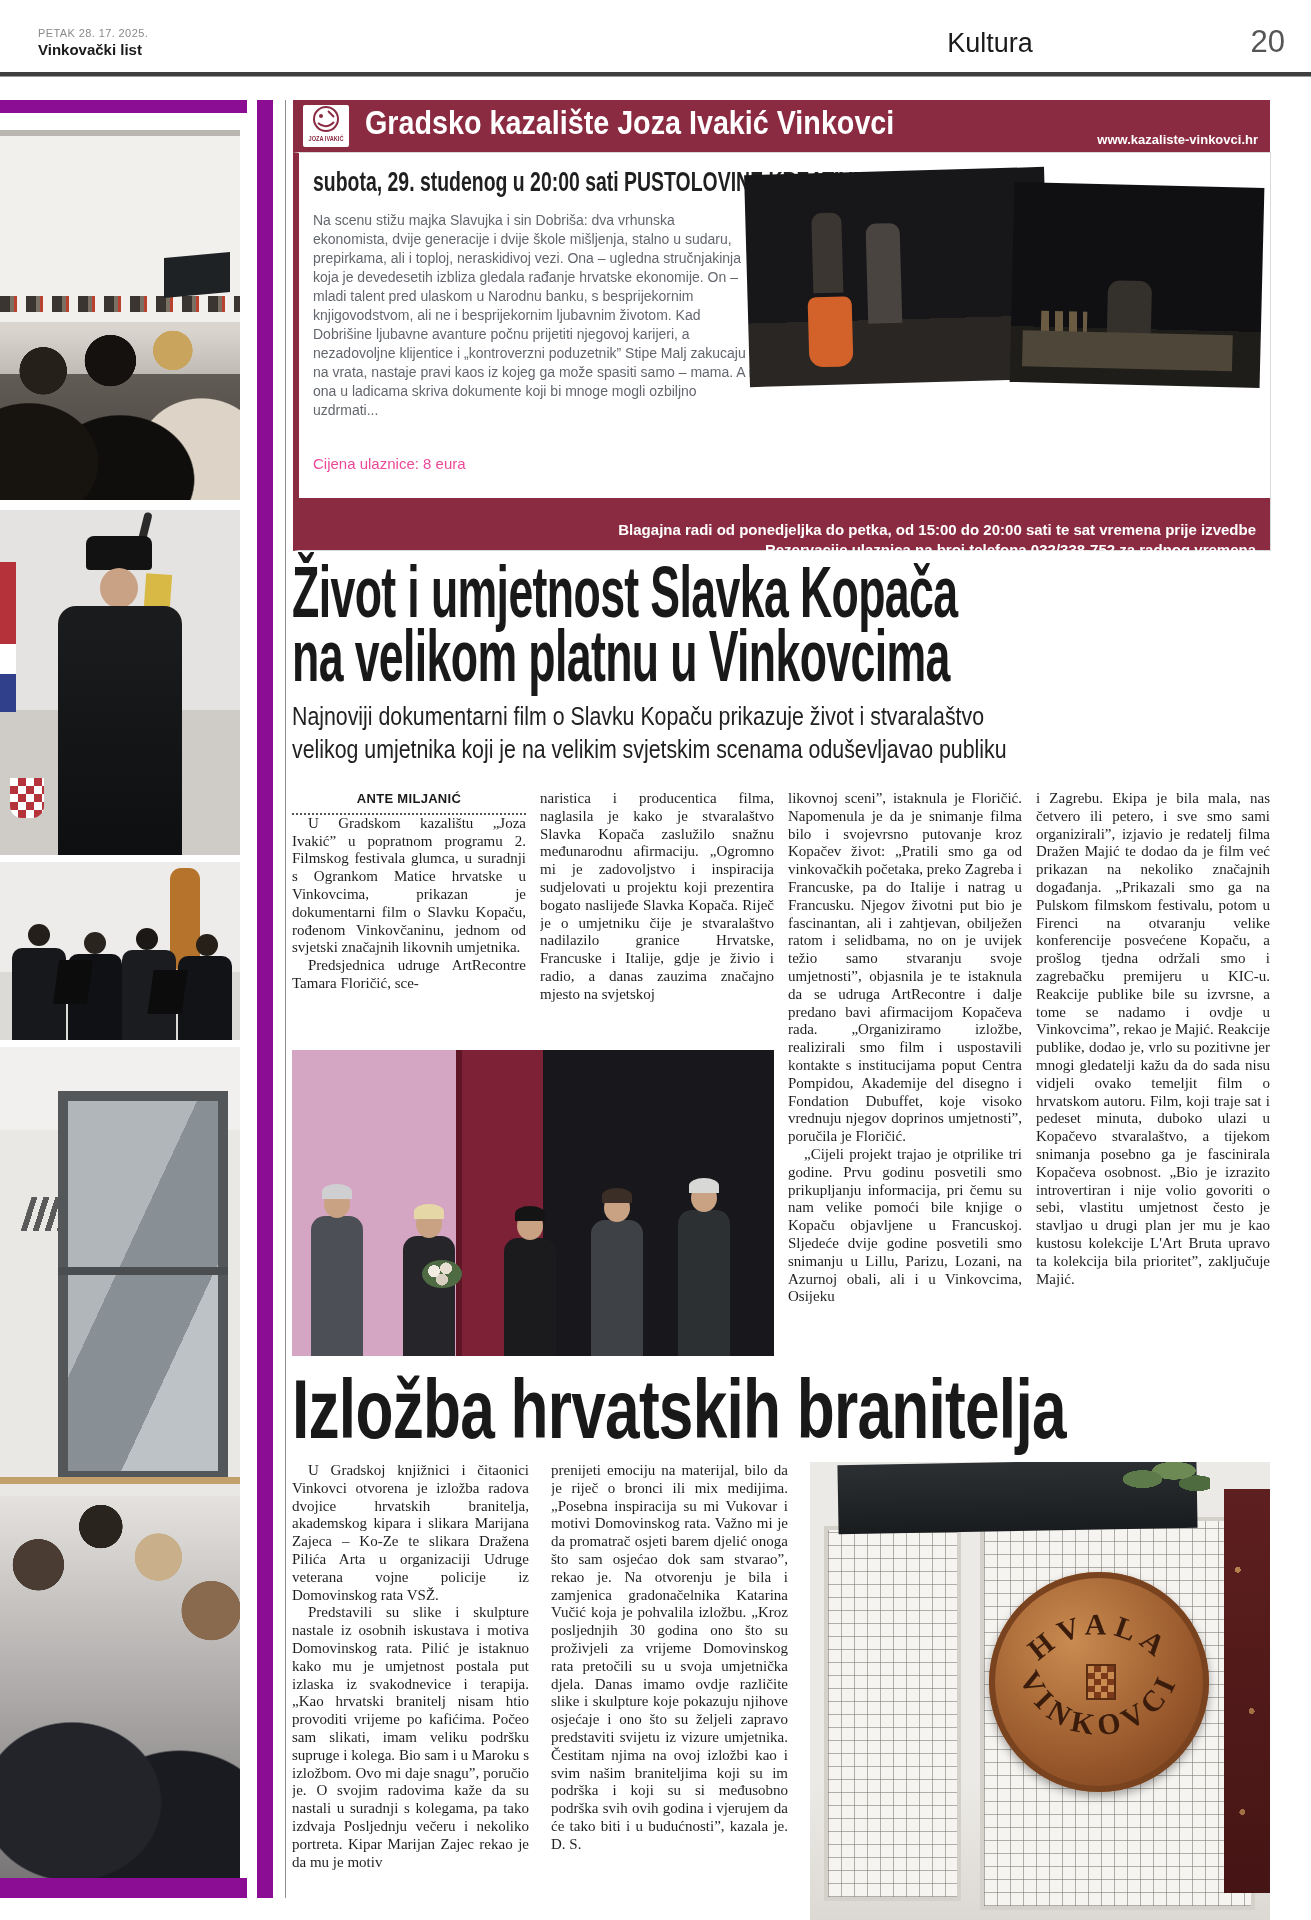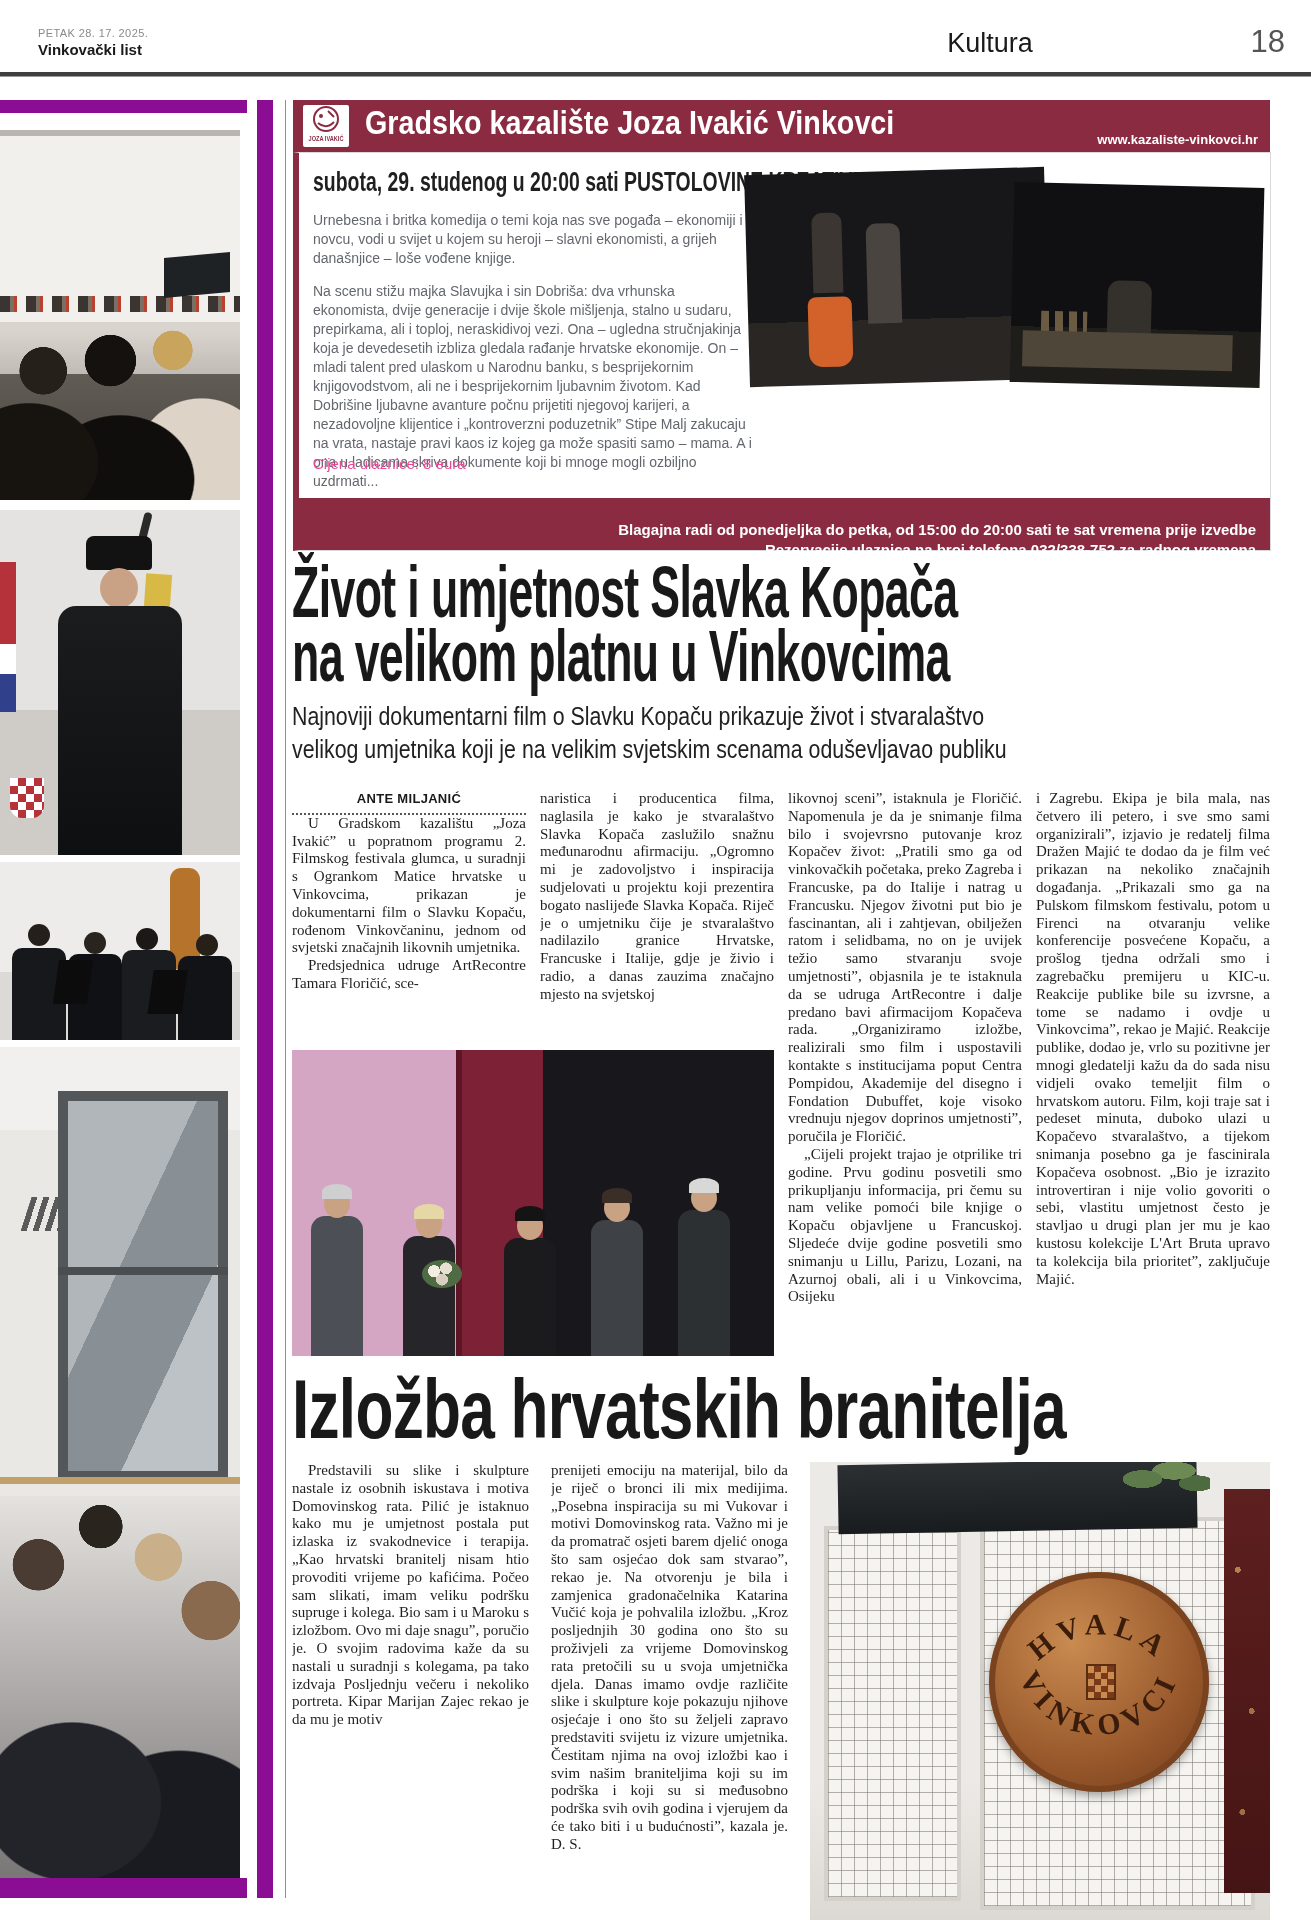--- a/index.html
+++ b/index.html
@@ -156,21 +156,21 @@
     background:conic-gradient(#7a3a1a 25%,#c98b50 0 50%,#7a3a1a 0 75%,#c98b50 0);background-size:13px 13px;}
 </style>
 </head>
 <body>
 
 <div class="page">
 
   <div class="abs hdr-date">PETAK 28. 17. 2025.</div>
   <div class="abs hdr-pub">Vinkovački list</div>
   <div class="abs hdr-section">Kultura</div>
-  <div class="abs hdr-pagenum">18</div>
+  <div class="abs hdr-pagenum">20</div>
   <div class="abs hdr-rule"></div>
 
   <div class="abs sb-bar-top"></div>
   <div class="abs sb-bar-vert"></div>
   <div class="abs sb-bar-bottom"></div>
   <div class="abs content-rule"></div>
 
   <div class="abs ph ph1">
     <div class="pp a-line"></div>
     <div class="pp a-tv"></div>
@@ -212,21 +212,20 @@
       </svg>
       <span class="ad-logo-cap">JOZA IVAKIĆ</span>
     </div>
     <div class="ad-title">Gradsko kazalište Joza Ivakić Vinkovci</div>
     <div class="ad-site">www.kazaliste-vinkovci.hr</div>
   </div>
 
   <div class="abs ad-box">
     <div class="ad-event">subota, 29. studenog u 20:00 sati PUSTOLOVINE KREATIVNIH KNJIGOVOĐA</div>
     <div class="ad-copy">
-      <p>Urnebesna i britka komedija o temi koja nas sve pogađa – ekonomiji i novcu, vodi u svijet u kojem su heroji – slavni ekonomisti, a grijeh današnjice – loše vođene knjige.</p>
       <p>Na scenu stižu majka Slavujka i sin Dobriša: dva vrhunska ekonomista, dvije generacije i dvije škole mišljenja, stalno u sudaru, prepirkama, ali i toploj, neraskidivoj vezi. Ona – ugledna stručnjakinja koja je devedesetih izbliza gledala rađanje hrvatske ekonomije. On – mladi talent pred ulaskom u Narodnu banku, s besprijekornim knjigovodstvom, ali ne i besprijekornim ljubavnim životom. Kad Dobrišine ljubavne avanture počnu prijetiti njegovoj karijeri, a nezadovoljne klijentice i „kontroverzni poduzetnik” Stipe Malj zakucaju na vrata, nastaje pravi kaos iz kojeg ga može spasiti samo – mama. A i ona u ladicama skriva dokumente koji bi mnoge mogli ozbiljno uzdrmati...</p>
     </div>
     <div class="ad-price">Cijena ulaznice: 8 eura</div>
     <div class="ad-photo">
       <div class="c-left">
         <div class="c-fig1"></div>
         <div class="c-skirt"></div>
         <div class="c-fig2"></div>
       </div>
       <div class="c-right">
@@ -274,20 +273,21 @@
     </div>
     <div class="f-c4 serif">
       <p>i Zagrebu. Ekipa je bila mala, nas četvero ili petero, i sve smo sami organizirali”, izjavio je redatelj filma Dražen Majić te dodao da je film već prikazan na nekoliko značajnih događanja. „Prikazali smo ga na Pulskom filmskom festivalu, potom u Firenci na otvaranju velike konferencije posvećene Kopaču, a prošlog tjedna održali smo i zagrebačku premijeru u KIC-u. Reakcije publike bile su izvrsne, a tome se nadamo i ovdje u Vinkovcima”, rekao je Majić. Reakcije publike, dodao je, vrlo su pozitivne jer mnogi gledatelji kažu da do sada nisu vidjeli ovako temeljit film o hrvatskom autoru. Film, koji traje sat i pedeset minuta, duboko ulazi u Kopačevo stvaralaštvo, a tijekom snimanja posebno ga je fascinirala Kopačeva osobnost. „Bio je izrazito introvertiran i nije volio govoriti o sebi, vlastitu umjetnost često je stavljao u drugi plan jer mu je kao kustosu kolekcije L'Art Bruta upravo ta kolekcija bila prioritet”, zaključuje Majić.</p>
     </div>
   </div>
 
   <div class="abs e-h">Izložba hrvatskih branitelja</div>
 
   <div class="abs e-grid">
     <div class="e-c serif">
+      <p class="ind">U Gradskoj knjižnici i čitaonici Vinkovci otvorena je izložba radova dvojice hrvatskih branitelja, akademskog kipara i slikara Marijana Zajeca – Ko-Ze te slikara Dražena Pilića Arta u organizaciji Udruge veterana vojne policije iz Domovinskog rata VSŽ.</p>
       <p class="ind">Predstavili su slike i skulpture nastale iz osobnih iskustava i motiva Domovinskog rata. Pilić je istaknuo kako mu je umjetnost postala put izlaska iz svakodnevice i terapija. „Kao hrvatski branitelj nisam htio provoditi vrijeme po kafićima. Počeo sam slikati, imam veliku podršku supruge i kolega. Bio sam i u Maroku s izložbom. Ovo mi daje snagu”, poručio je. O svojim radovima kaže da su nastali u suradnji s kolegama, pa tako izdvaja Posljednju večeru i nekoliko portreta. Kipar Marijan Zajec rekao je da mu je motiv</p>
     </div>
     <div class="e-c serif">
       <p>prenijeti emociju na materijal, bilo da je riječ o bronci ili mix medijima. „Posebna inspiracija su mi Vukovar i motivi Domovinskog rata. Važno mi je da promatrač osjeti barem djelić onoga što sam osjećao dok sam stvarao”, rekao je. Na otvorenju je bila i zamjenica gradonačelnika Katarina Vučić koja je pohvalila izložbu. „Kroz posljednjih 30 godina ono što su proživjeli za vrijeme Domovinskog rata pretočili su u svoja umjetnička djela. Danas imamo ovdje različite slike i skulpture koje pokazuju njihove osjećaje i ono što su željeli zapravo predstaviti svijetu iz vizure umjetnika. Čestitam njima na ovoj izložbi kao i svim našim braniteljima koji su im podrška i koji su si međusobno podrška svih ovih godina i vjerujem da će tako biti i u budućnosti”, kazala je. D. S.</p>
     </div>
     <div class="e-photo">
       <div class="r-mesh-l mesh"></div>
       <div class="r-mesh-m mesh"></div>
       <div class="r-tv"></div>
       <div class="r-plant"></div>

